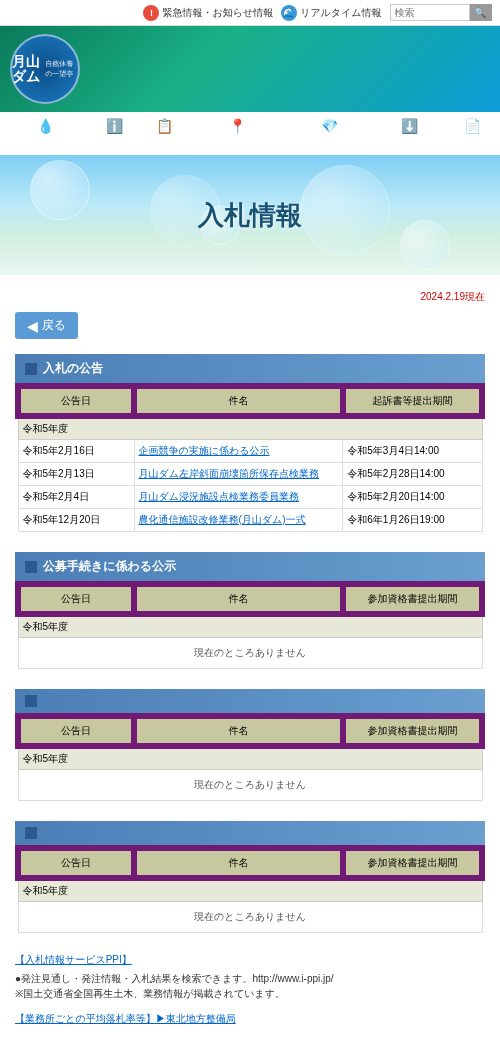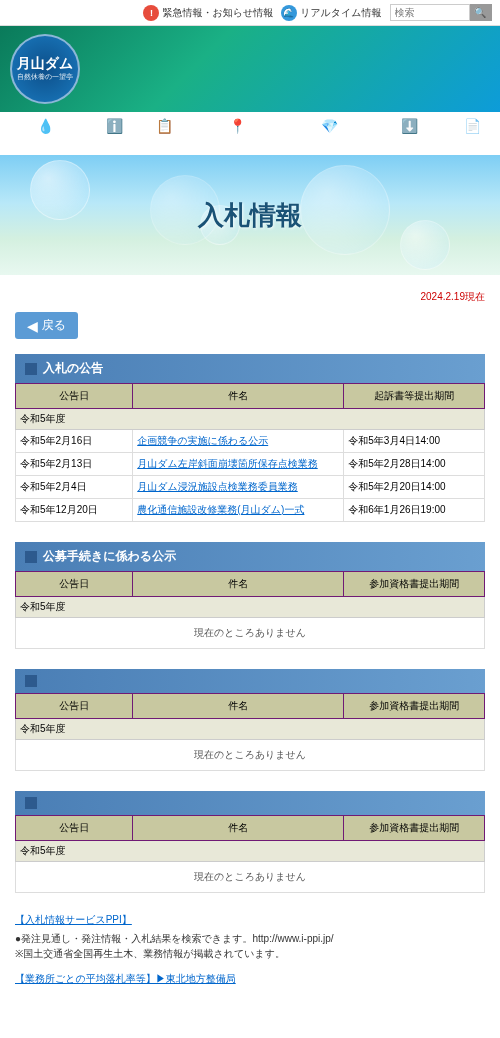--- a/index.html
+++ b/index.html
@@ -68,21 +68,21 @@
       display: flex;
       align-items: center;
       padding: 8px 10px;
       gap: 10px;
     }
     .logo-circle {
       width: 70px; height: 70px;
       background: radial-gradient(circle, #0d4f8a, #1a7abf);
       border-radius: 50%;
       display: flex;
-      flex-direction: column;
+      flex-direction: row;
       align-items: center;
       justify-content: center;
       color: white;
       font-size: 8px;
       flex-shrink: 0;
       border: 2px solid rgba(255,255,255,0.5);
     }
     .logo-main-text {
       font-size: 14px;
       font-weight: bold;
@@ -213,21 +213,21 @@
 
     table {
       width: 100%;
       border-collapse: collapse;
       font-size: 10px;
     }
     th {
       background: #c8c8a0;
       padding: 5px 4px;
       text-align: center;
-      border: 1px solid #701a75;
+      border: 6px solid #701a75;
       font-weight: normal;
     }
     td {
       padding: 4px;
       border: 1px solid #ddd;
       vertical-align: middle;
     }
     .year-row td {
       background: #e8e8d8;
       font-size: 10px;

